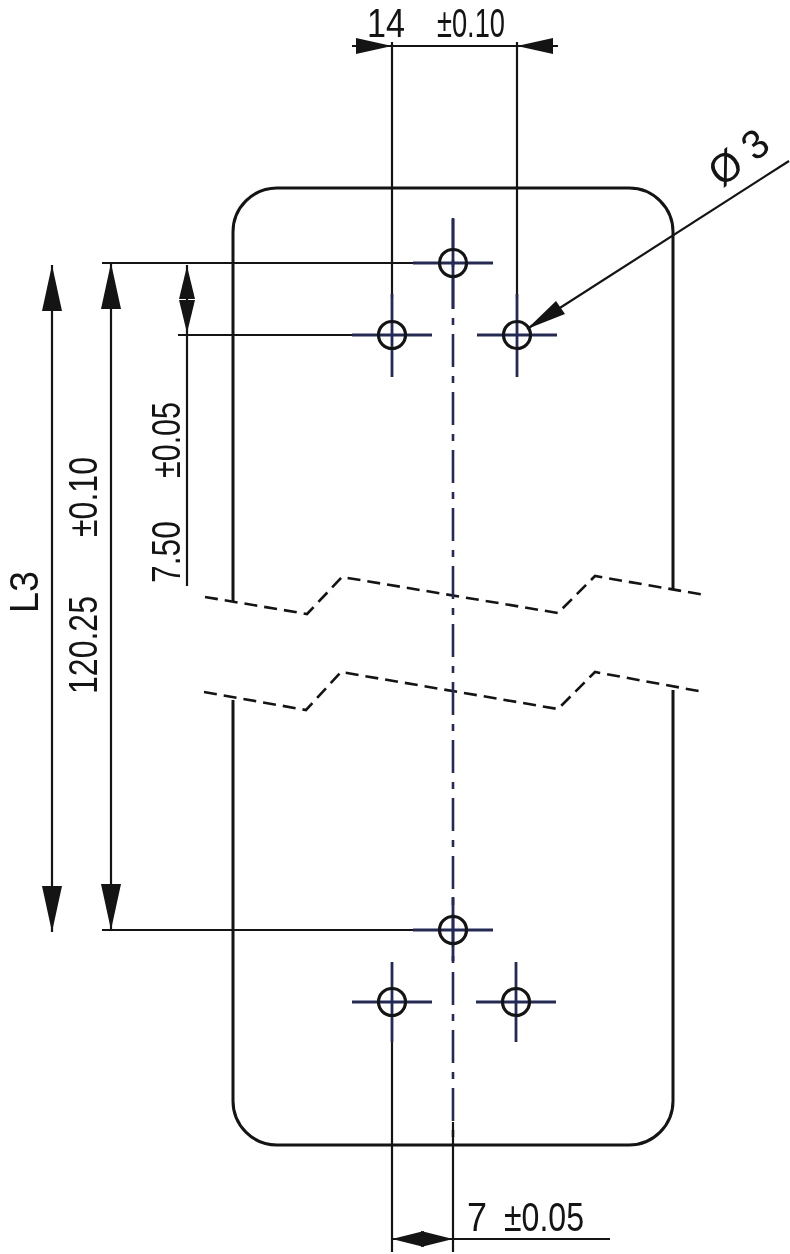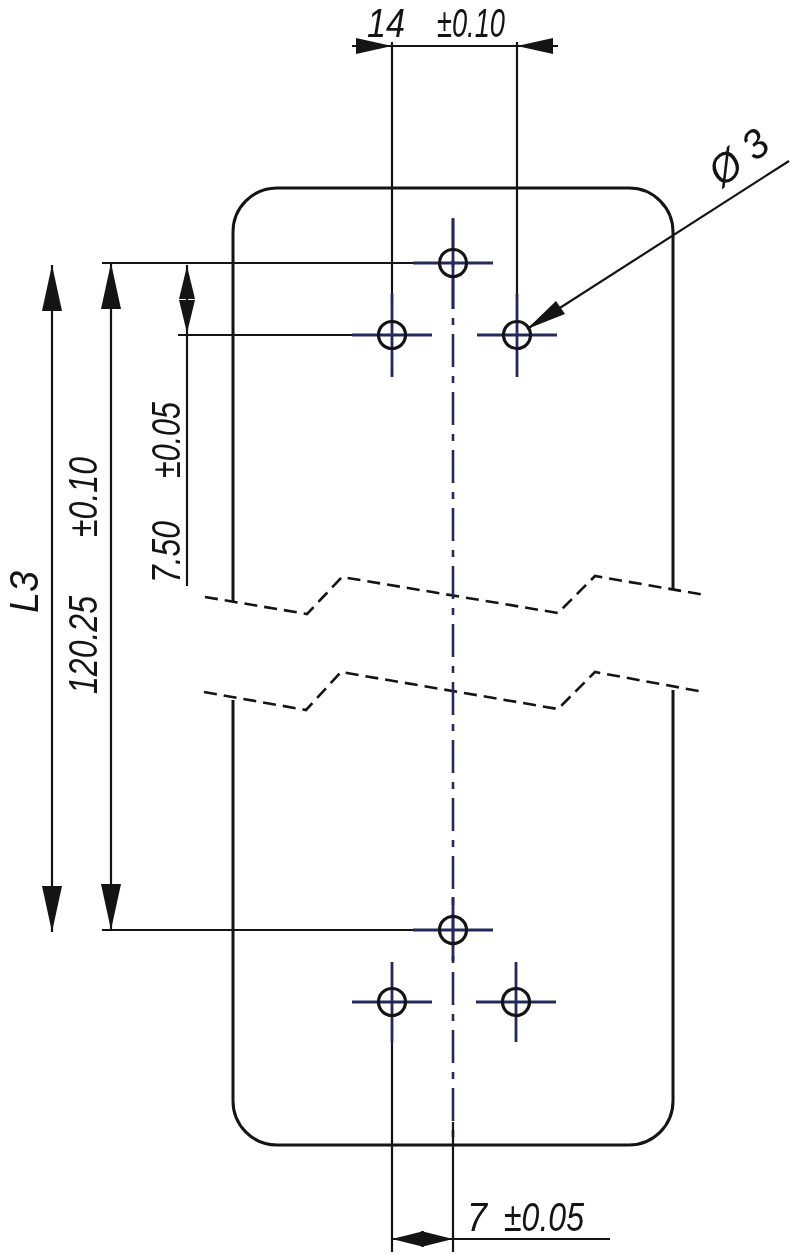--- a/index.html
+++ b/index.html
@@ -1,21 +1,21 @@
 <!DOCTYPE html>
 <html style="--line: #141414; --centerline: #232a5a; --background: #ffffff;"><head>
 <meta charset="utf-8">
 <style>
   :root{
     --line:#141414;
     --centerline:#232a5a;
     --background:#ffffff;
   }
   html,body{margin:0;padding:0;background:var(--background);}
-  .stage{width:790px;height:1254px;position:relative;background:var(--background);font-style:italic;}
+  .stage{width:790px;height:1254px;position:relative;background:var(--background);}
   svg{display:block;}
   .ln{stroke:var(--line);stroke-width:2.2;fill:none;stroke-linecap:butt;}
   .outline{stroke:var(--line);stroke-width:3;fill:none;}
   .brk{stroke:var(--line);stroke-width:2.6;fill:none;stroke-dasharray:13 7;stroke-linejoin:miter;}
   .cl{stroke:var(--centerline);stroke-width:2.8;fill:none;}
   .cl-axis{stroke:var(--centerline);stroke-width:2.6;fill:none;stroke-dasharray:33 9 7 9;}
   .hole{stroke:var(--line);stroke-width:3.2;fill:none;}
   .ah{fill:var(--line);stroke:none;}
   text{
     font-family:"Liberation Sans", sans-serif;

